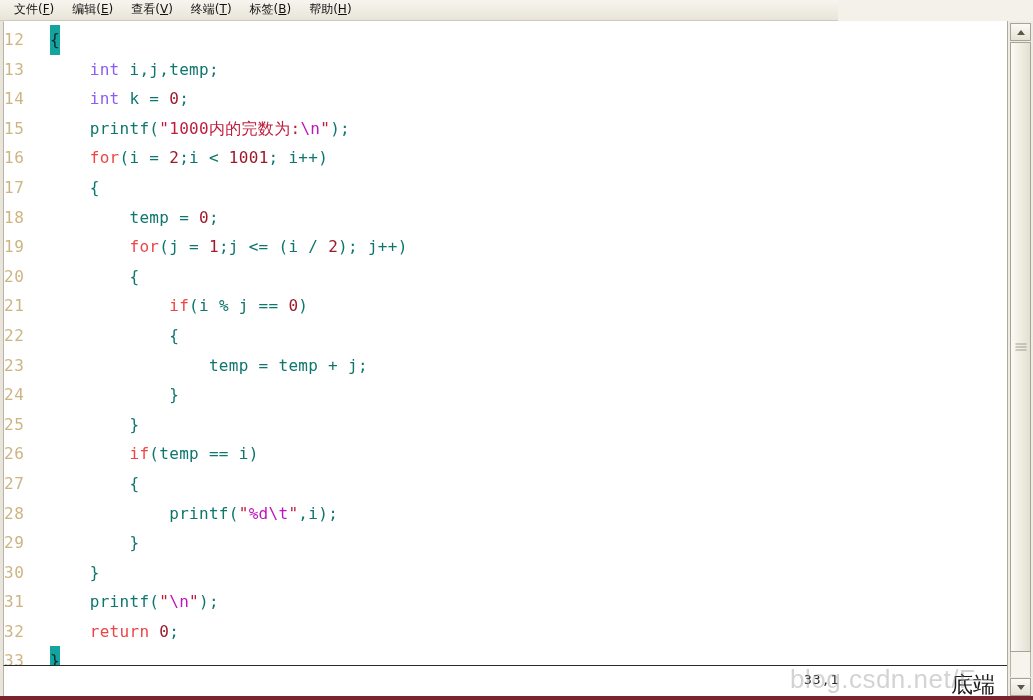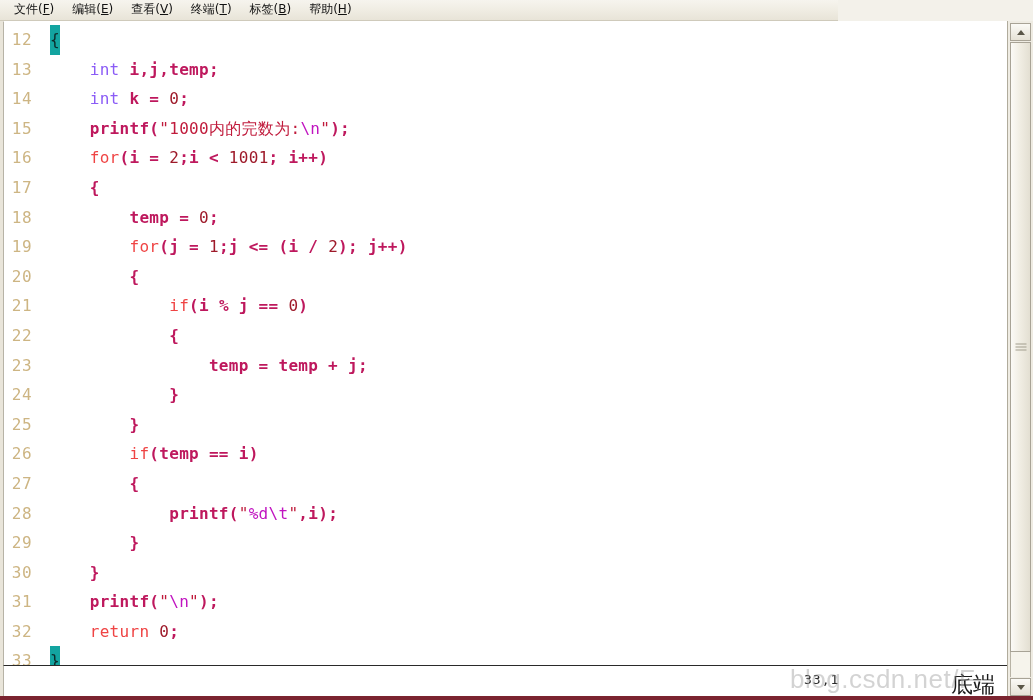--- a/index.html
+++ b/index.html
@@ -69,21 +69,21 @@
   }
   .line {
     position: relative;
     height: 29.6px;
     display: flex;
     align-items: center;
   }
   .lineno {
     width: 46px;
     min-width: 46px;
-    text-align: center;
+    text-align: left;
     padding-right: 10px;
     color: #cdb583;
     font-size: 16px;
     letter-spacing: 0.5px;
     box-sizing: border-box;
     user-select: none;
   }
   .linetext {
     flex: 1;
     color: #1a1a1a;
@@ -98,21 +98,21 @@
     height: 1px;
     background: #c9a84f;
   }
 
   
   .t-kw   { color: #ef4444; }
   .t-type { color: #8b5cf6; }
   .t-str  { color: #c01b3c; }
   .t-esc  { color: #c014c0; }
   .t-num  { color: #9e1a2a; }
-  .t-plain{ color: #be185d; font-weight: bold; }
+  .t-plain{ color: #0f766e; }
   .t-cursor {
     background: #13a4a0;
     color: #0c2a2a;
     display: inline-block;
     min-width: 9px;
   }
 
   
   .vscroll {
     position: absolute;

